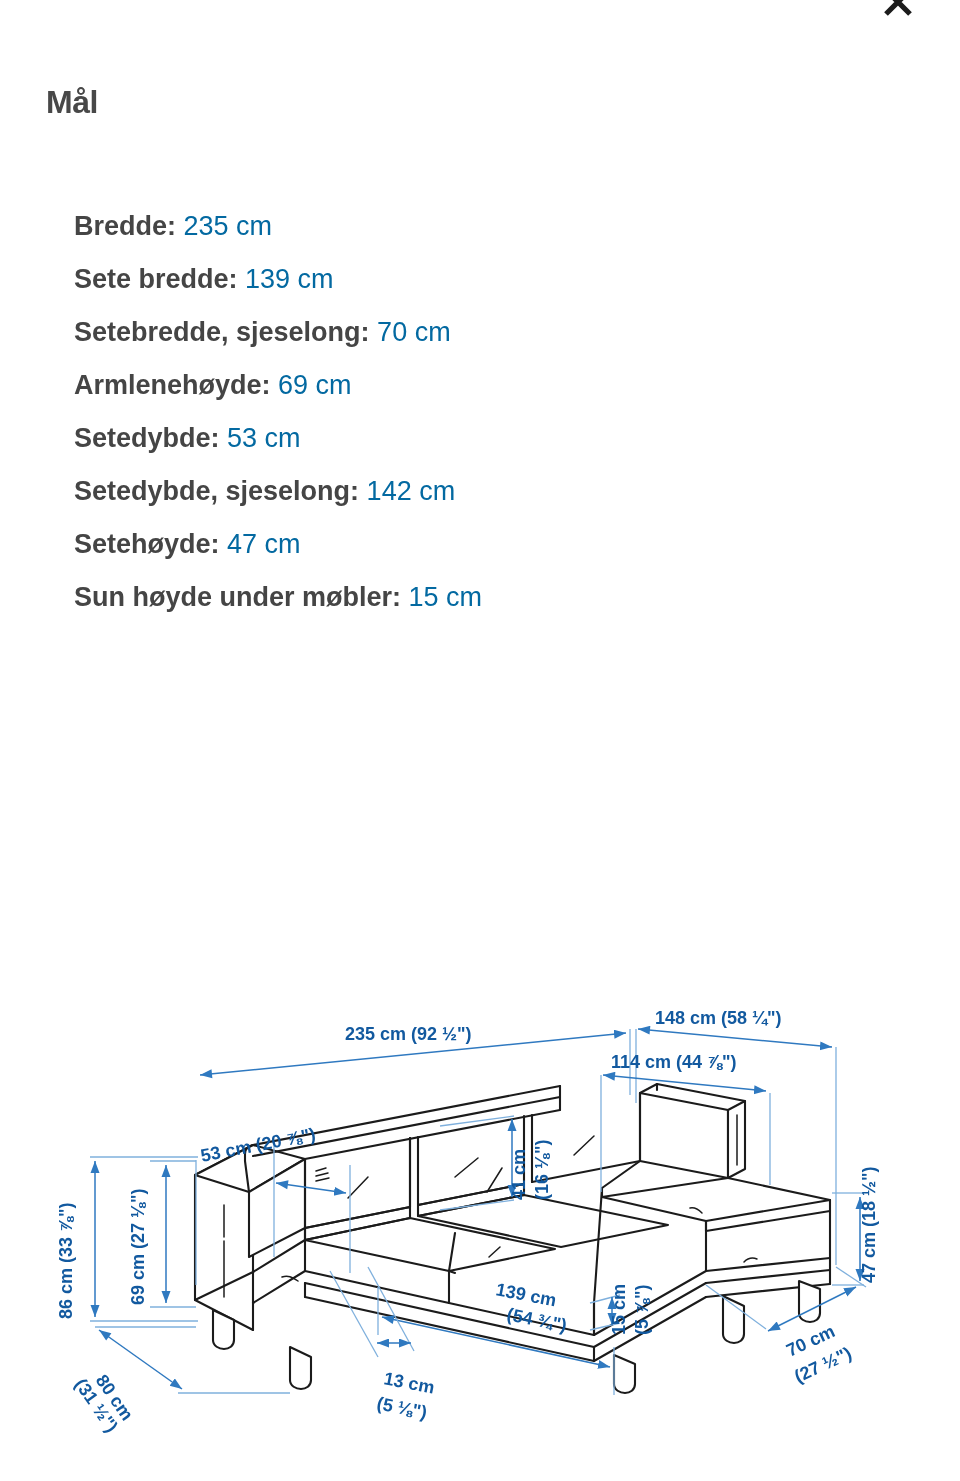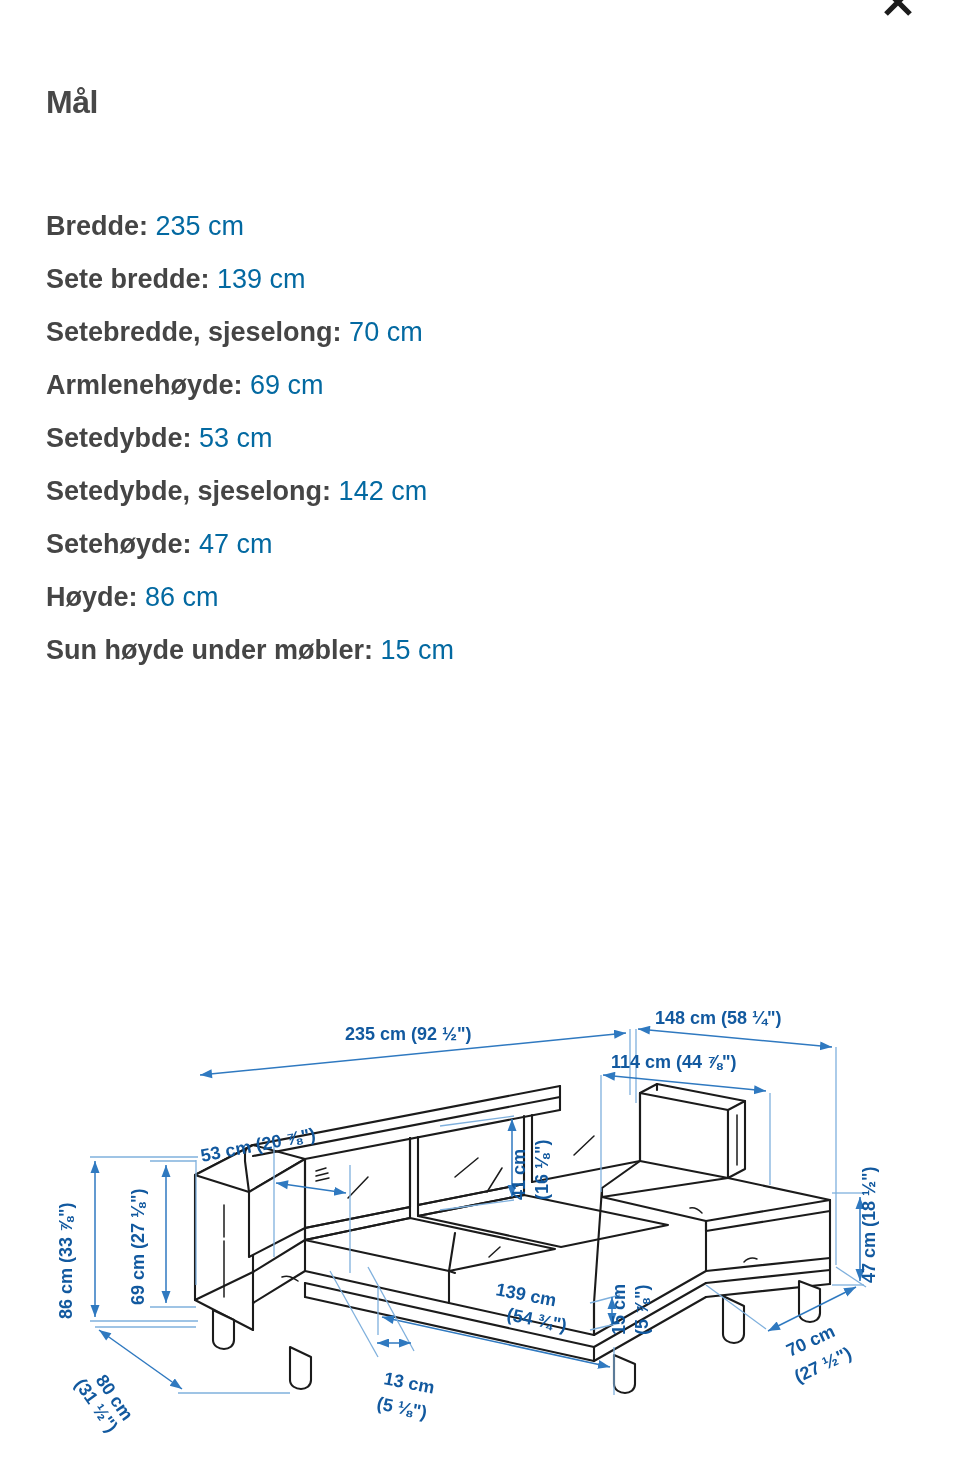--- a/index.html
+++ b/index.html
@@ -29,21 +29,21 @@
   #spec-list{
     position:absolute; left:46px; top:200px;
     width:700px;
   }
   .spec-row{
     font-size:27px;
     line-height:53px;
     color:#6d6d6d;
     white-space:nowrap;
   }
-  .spec-label{ font-weight:bold; color:#454545; }
+  .spec-label{ font-weight:bold; color:#454545;margin-left:28px; }
   .spec-value{ font-weight:normal; color:#0369a1; }
 
   
   #dimension-drawing{
     position:absolute; left:0; top:985px;
     width:960px; height:496px;
   }
   #dimension-drawing svg{ display:block; }
 
   .dim-txt{
@@ -93,24 +93,20 @@
   </div>
   <div class="spec-row">
     <span class="spec-label">Setedybde, sjeselong:</span>
     <span class="spec-value">142 cm</span>
   </div>
   <div class="spec-row">
     <span class="spec-label">Setehøyde:</span>
     <span class="spec-value">47 cm</span>
   </div>
   <div class="spec-row">
-    <span class="spec-label">Høyde:</span>
-    <span class="spec-value">86 cm</span>
-  </div>
-  <div class="spec-row">
     <span class="spec-label">Sun høyde under møbler:</span>
     <span class="spec-value">15 cm</span>
   </div>
 </div>
 
 <div id="dimension-drawing">
 <svg width="960" height="496" viewBox="0 0 960 496" xmlns="http://www.w3.org/2000/svg">
 
   <defs>
     <marker id="ar" markerWidth="9" markerHeight="9" refX="8" refY="3" orient="auto">

